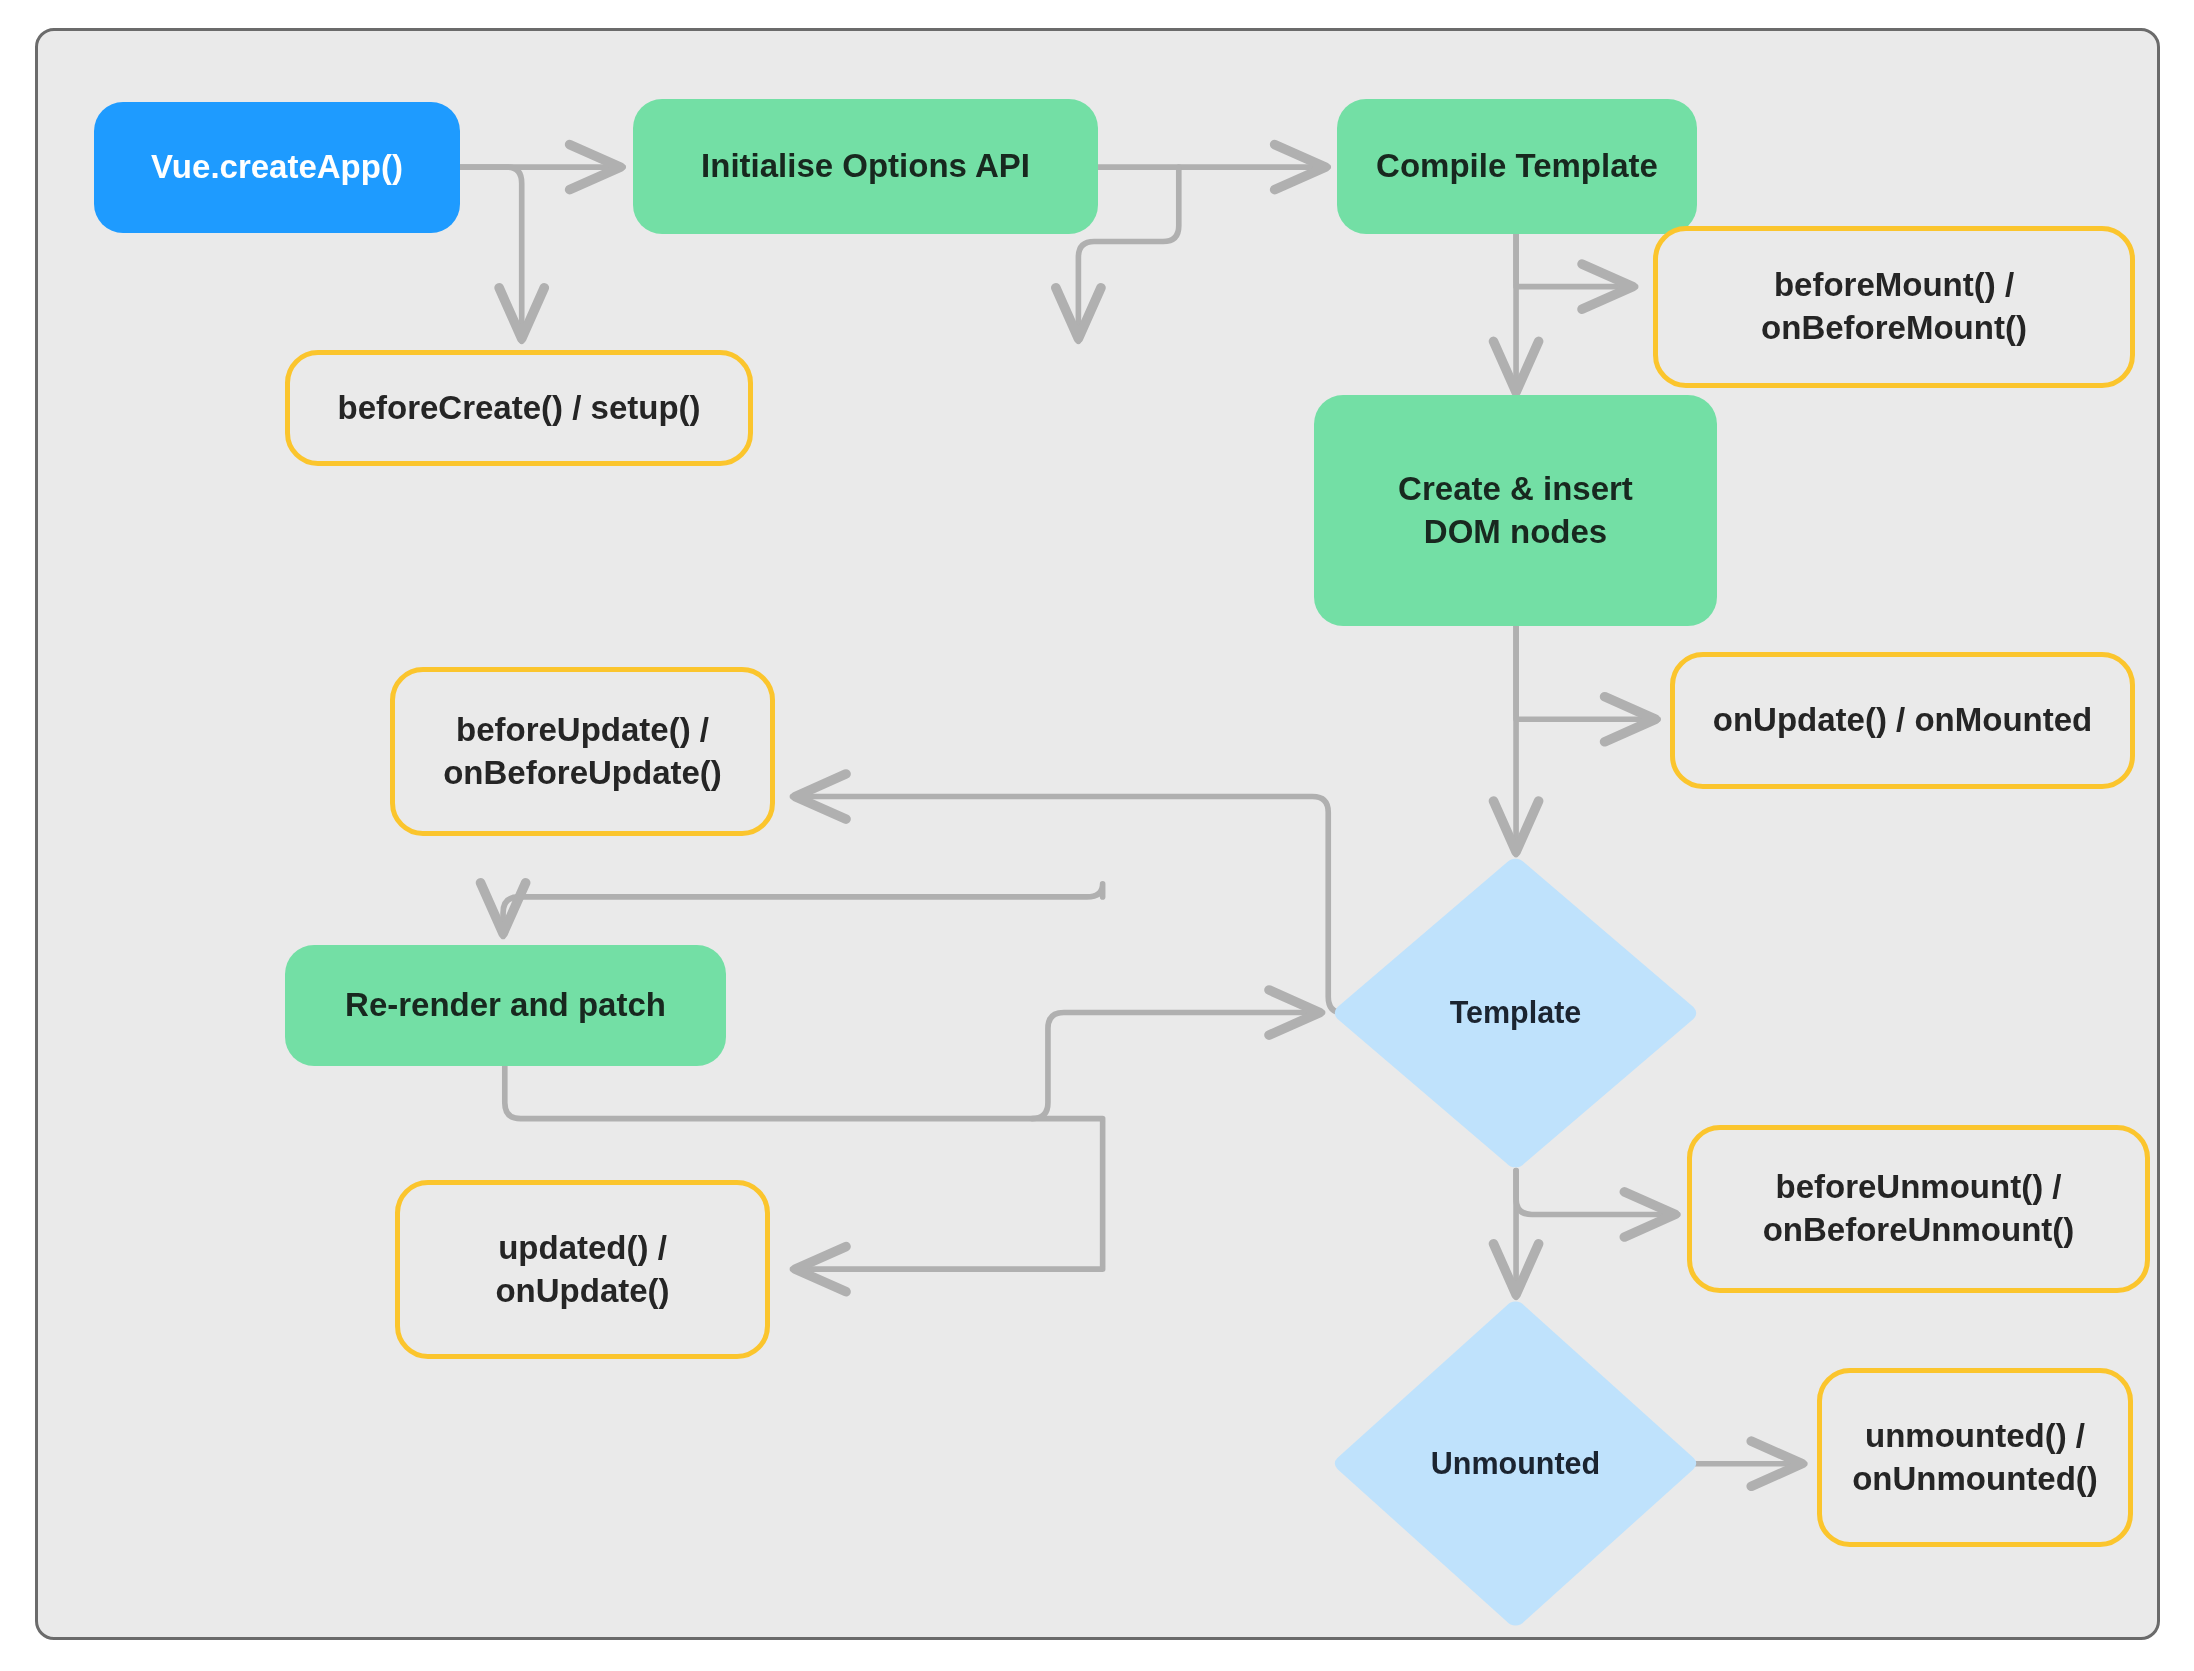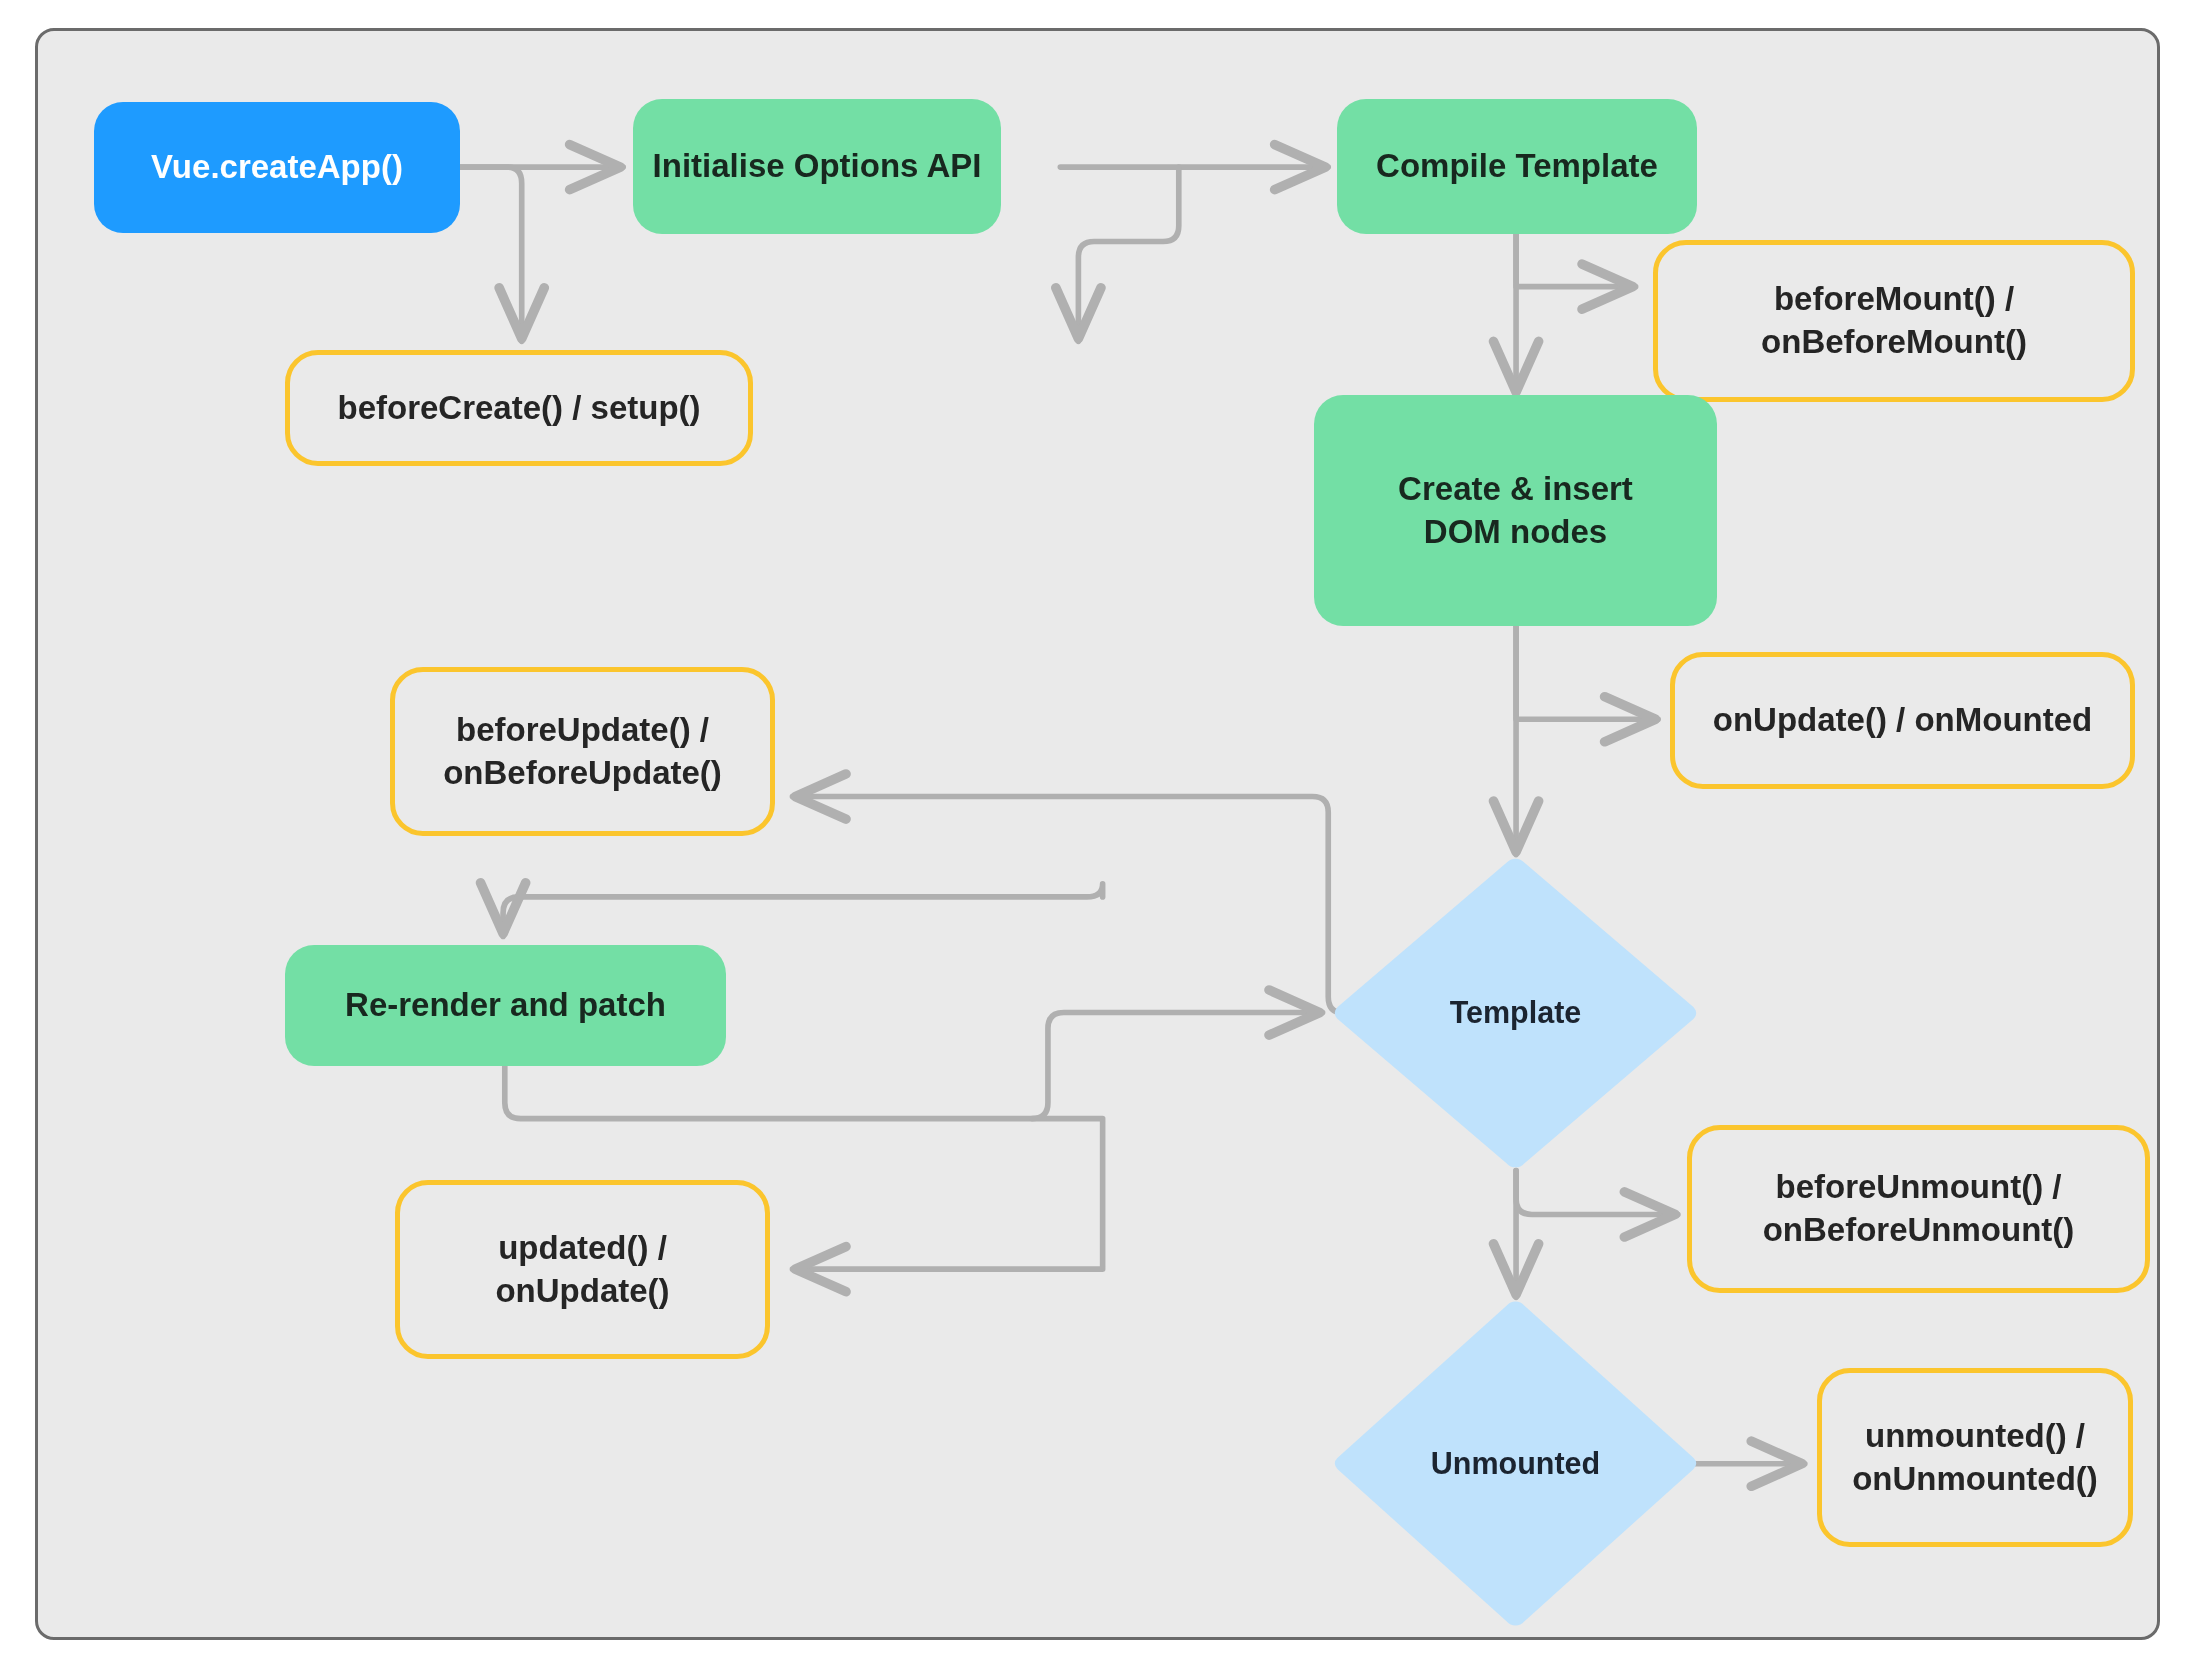--- a/index.html
+++ b/index.html
@@ -126,28 +126,28 @@
       <path d="M 2688,2075 L 2688,2125 Q 2688,2153 2716,2153 L 2975,2153"></path>
 
       <path d="M 2688,2075 L 2688,2300"></path>
 
       <path d="M 2995,2595 L 3200,2595"></path>
     </g>
   </svg>
 
   <div class="node node-start" style="left:94px; top:102px; width:366px; height:131px;">Vue.createApp()</div>
 
-  <div class="node node-process" style="left:633px; top:99px; width:368px; height:135px;">Initialise Options API</div>
+  <div class="node node-process" style="left:633px; top:99px; width:465px; height:135px;">Initialise Options API</div>
 
   <div class="node node-process" style="left:1337px; top:99px; width:360px; height:135px;">Compile Template</div>
 
   <div class="node node-hook" style="left:285px; top:350px; width:468px; height:116px;">beforeCreate() / setup()</div>
 
 
-  <div class="node node-hook" style="left:1653px; top:240px; width:482px; height:162px;">beforeMount() /
+  <div class="node node-hook" style="left:1653px; top:226px; width:482px; height:162px;">beforeMount() /
 onBeforeMount()</div>
 
   <div class="node node-process" style="left:1314px; top:395px; width:403px; height:231px;">Create &amp; insert
 DOM nodes</div>
 
   <div class="node node-hook" style="left:1670px; top:652px; width:465px; height:137px;">onUpdate() / onMounted</div>
 
   <div class="node node-state" style="left:1328px; top:853px; width:375px; height:320px;">
     <svg class="diamond-shape" viewBox="0 0 665 567" preserveAspectRatio="none" xmlns="http://www.w3.org/2000/svg">
       <path d="M 332.5 10 Q 342 10 348 17 L 648 273 Q 658 283.5 648 294 L 348 550 Q 342 557 332.5 557 Q 323 557 317 550 L 17 294 Q 7 283.5 17 273 L 317 17 Q 323 10 332.5 10 Z" fill="#BFE2FC"></path>

